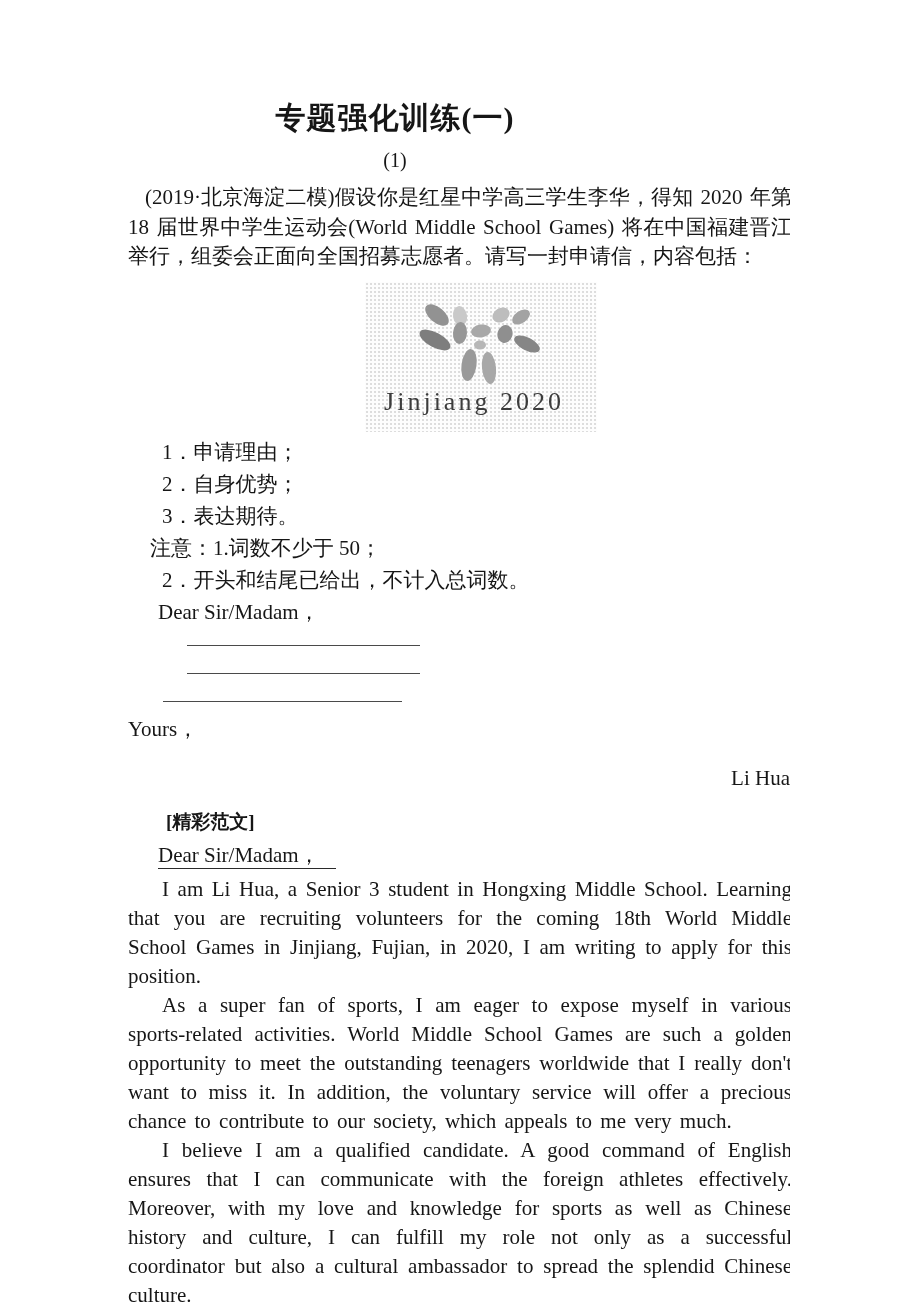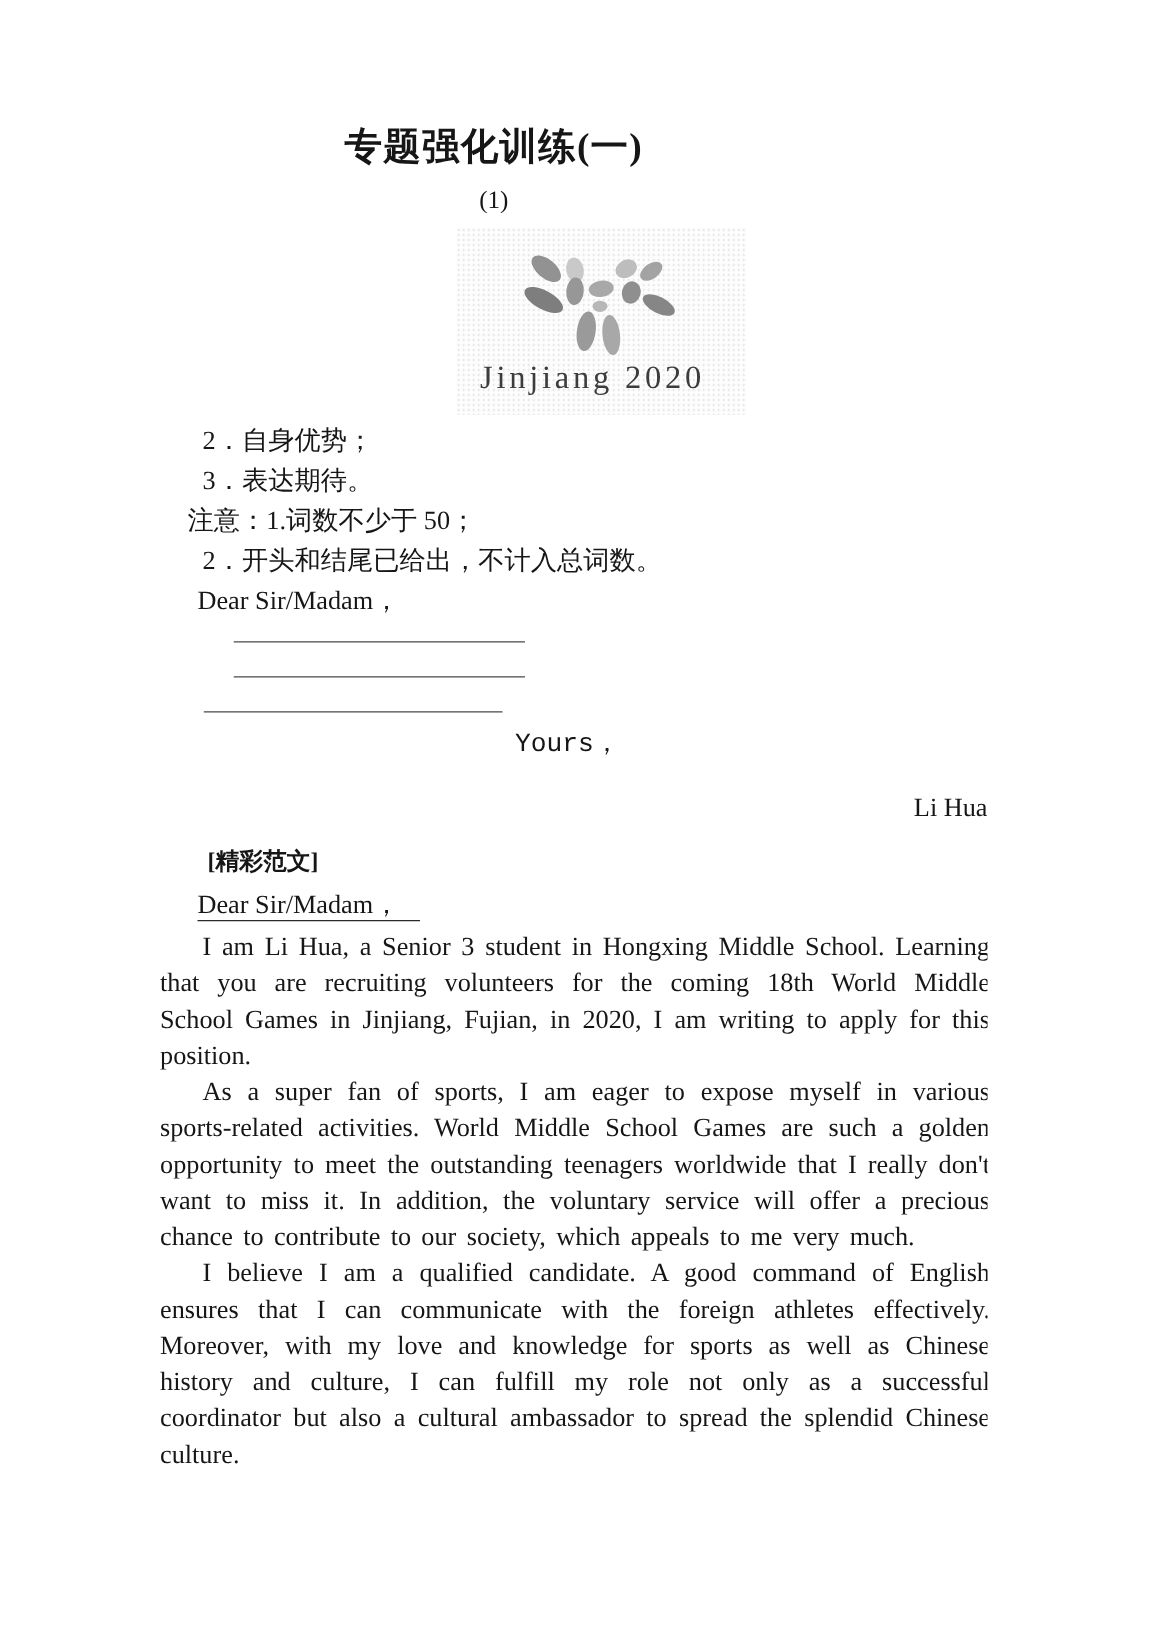--- a/index.html
+++ b/index.html
@@ -61,21 +61,21 @@
   .blank{height:28px;position:relative;}
   .blank .rule{
     position:absolute;bottom:4px;
     border-bottom:1.4px solid #4a4a4a;
   }
   .blank.b1{height:22px;}
   .blank.b1 .rule{left:59px;width:233px;}
   .blank.b2 .rule{left:59px;width:233px;}
   .blank.b3 .rule{left:35px;width:239px;}
   .closing{
-    text-align:center;line-height:30px;margin-top:8px;padding-right:12px;font-family:Liberation Mono, monospace;
+    text-align:left;line-height:30px;margin-top:8px;padding-right:12px;
   }
   .signature{
     text-align:right;line-height:30px;padding-right:2px;margin-top:19px;
   }
   .essay-label{
     font-weight:bold;line-height:30px;margin-top:14px;text-indent:38px;
     font-size:19px;
   }
   .essay-salutation{line-height:32px;margin-top:2px;padding-left:30px;}
   .essay-salutation .u{
@@ -95,20 +95,21 @@
 <body>
 
 <div class="sheet">
 
   <h1 class="title">专题强化训练(一)</h1>
 
   <div class="section-label">(1)</div>
 
   <div class="content">
 
+    <p class="prompt">(2019·北京海淀二模)假设你是红星中学高三学生李华，得知 2020 年第 18 届世界中学生运动会(World Middle School Games) 将在中国福建晋江举行，组委会正面向全国招募志愿者。请写一封申请信，内容包括：</p>
 
     <figure class="logo-fig">
       <svg width="232" height="115" viewBox="0 0 232 115" aria-hidden="true">
         <g>
           <ellipse cx="72" cy="33" rx="14" ry="7.5" fill="#929292" transform="rotate(40 72 33)"></ellipse>
           <ellipse cx="95" cy="34" rx="7" ry="10" fill="#c9c9c9" transform="rotate(-10 95 34)"></ellipse>
           <ellipse cx="136" cy="33" rx="9" ry="7" fill="#bdbdbd" transform="rotate(-30 136 33)"></ellipse>
           <ellipse cx="156" cy="35" rx="10" ry="6" fill="#a3a3a3" transform="rotate(-35 156 35)"></ellipse>
           <ellipse cx="95" cy="51" rx="7" ry="11" fill="#979797" transform="rotate(5 95 51)"></ellipse>
           <ellipse cx="116" cy="49" rx="10" ry="6.5" fill="#a8a8a8" transform="rotate(-8 116 49)"></ellipse>
@@ -117,20 +118,21 @@
           <ellipse cx="162" cy="62" rx="14" ry="6.5" fill="#868686" transform="rotate(27 162 62)"></ellipse>
           <ellipse cx="115" cy="63" rx="6" ry="4.5" fill="#b7b7b7"></ellipse>
           <ellipse cx="104" cy="83" rx="7.5" ry="16" fill="#9a9a9a" transform="rotate(8 104 83)"></ellipse>
           <ellipse cx="124" cy="86" rx="7" ry="16" fill="#a8a8a8" transform="rotate(-6 124 86)"></ellipse>
         </g>
       </svg>
       <figcaption class="logo-caption">Jinjiang 2020</figcaption>
     </figure>
 
     <div class="req-block">
+      <div class="req-line">1．申请理由；</div>
       <div class="req-line">2．自身优势；</div>
       <div class="req-line">3．表达期待。</div>
       <div class="note-line">注意：1.词数不少于 50；</div>
       <div class="req-line">2．开头和结尾已给出，不计入总词数。</div>
       <div class="salutation-line">Dear Sir/Madam，</div>
     </div>
 
     <div class="blanks">
       <div class="blank b1">
           <span class="rule"></span>

